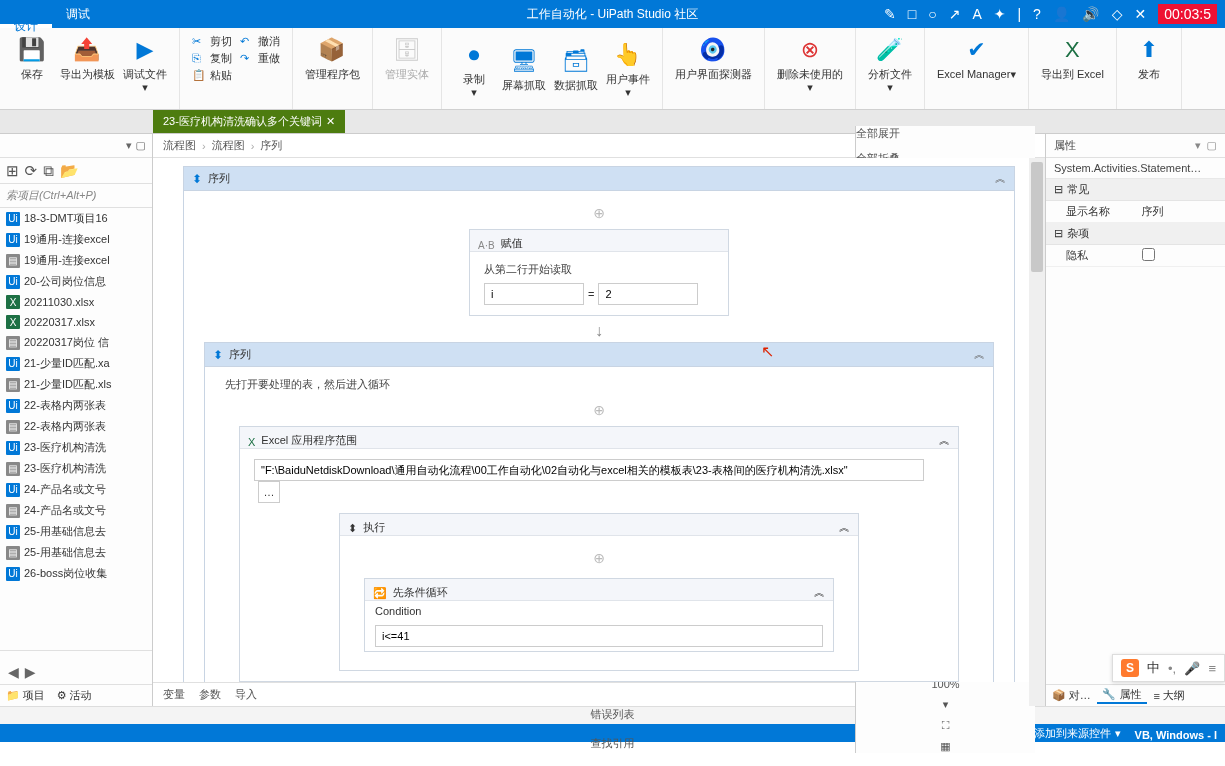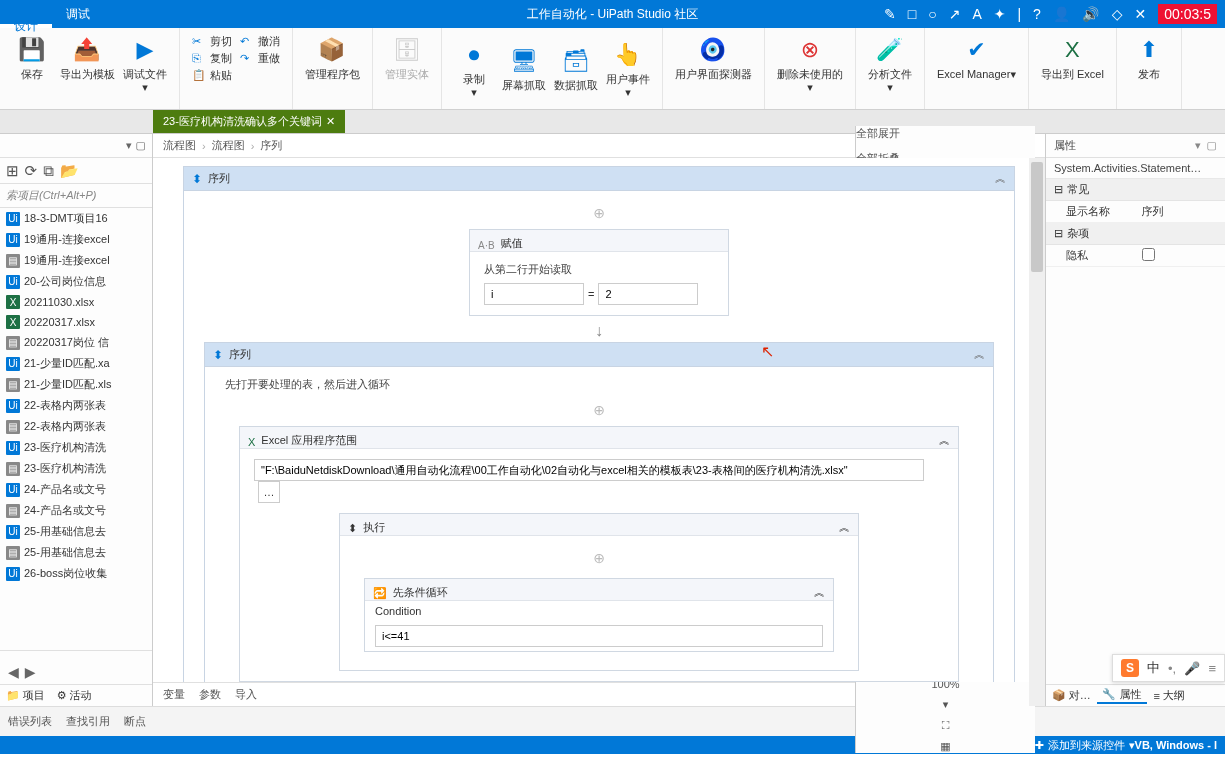--- a/index.html
+++ b/index.html
@@ -94,23 +94,23 @@
 .prop-group .ghead { background:#f0f0f0; padding:3px 8px; display:flex; align-items:center; gap:4px; border-bottom:1px solid #e4e4e4;}
 .prop-row { display:flex; padding:3px 8px 3px 20px; border-bottom:1px solid #f0f0f0;}
 .prop-row .k { flex:1; color:#333; }
 .prop-row .v { flex:1; color:#333; }
 .prop-row input[type=checkbox]{ margin:0;}
 .right-tabs { margin-top:auto; height:22px; border-top:1px solid #e0e0e0; display:flex; align-items:center; font-size:11px;}
 .right-tabs div { padding:0 6px; display:flex; align-items:center; gap:3px; cursor:pointer;}
 .right-tabs div.active { border-bottom:2px solid #0178d7;}
 
 
-.bottom-tabs { height:30px; background:#f4f4f4; border-top:1px solid #ddd; display:flex; align-items:center; padding:0 8px; font-size:11px; gap:14px; color:#555;}
+.bottom-tabs { height:18px; background:#f4f4f4; border-top:1px solid #ddd; display:flex; align-items:center; padding:0 8px; font-size:11px; gap:14px; color:#555;flex-direction:column;}
 .statusbar { height:18px; background:#0178d7; color:#fff; display:flex; align-items:center; padding:0 8px; font-size:11px; }
-.statusbar .r { margin-left:auto; display:flex; align-items:center; }
+.statusbar .r { margin-left:auto; display:flex; align-items:flex-end; gap:14px;}
 .statusbar .pill { display:flex; align-items:center; gap:4px;}
 
 
 .ime { position:absolute; right:0; bottom:84px; background:#fff; border:1px solid #ddd; padding:4px 8px; display:flex; align-items:center; gap:8px; font-size:13px; box-shadow:0 1px 4px rgba(0,0,0,.15); z-index:20;}
 .ime .logo { width:18px; height:18px; background:#ff7a2e; color:#fff; display:flex; align-items:center; justify-content:center; font-weight:bold; border-radius:3px; font-size:12px;}
 </style>
 </head>
 <body>
 
 <div class="titlebar">

